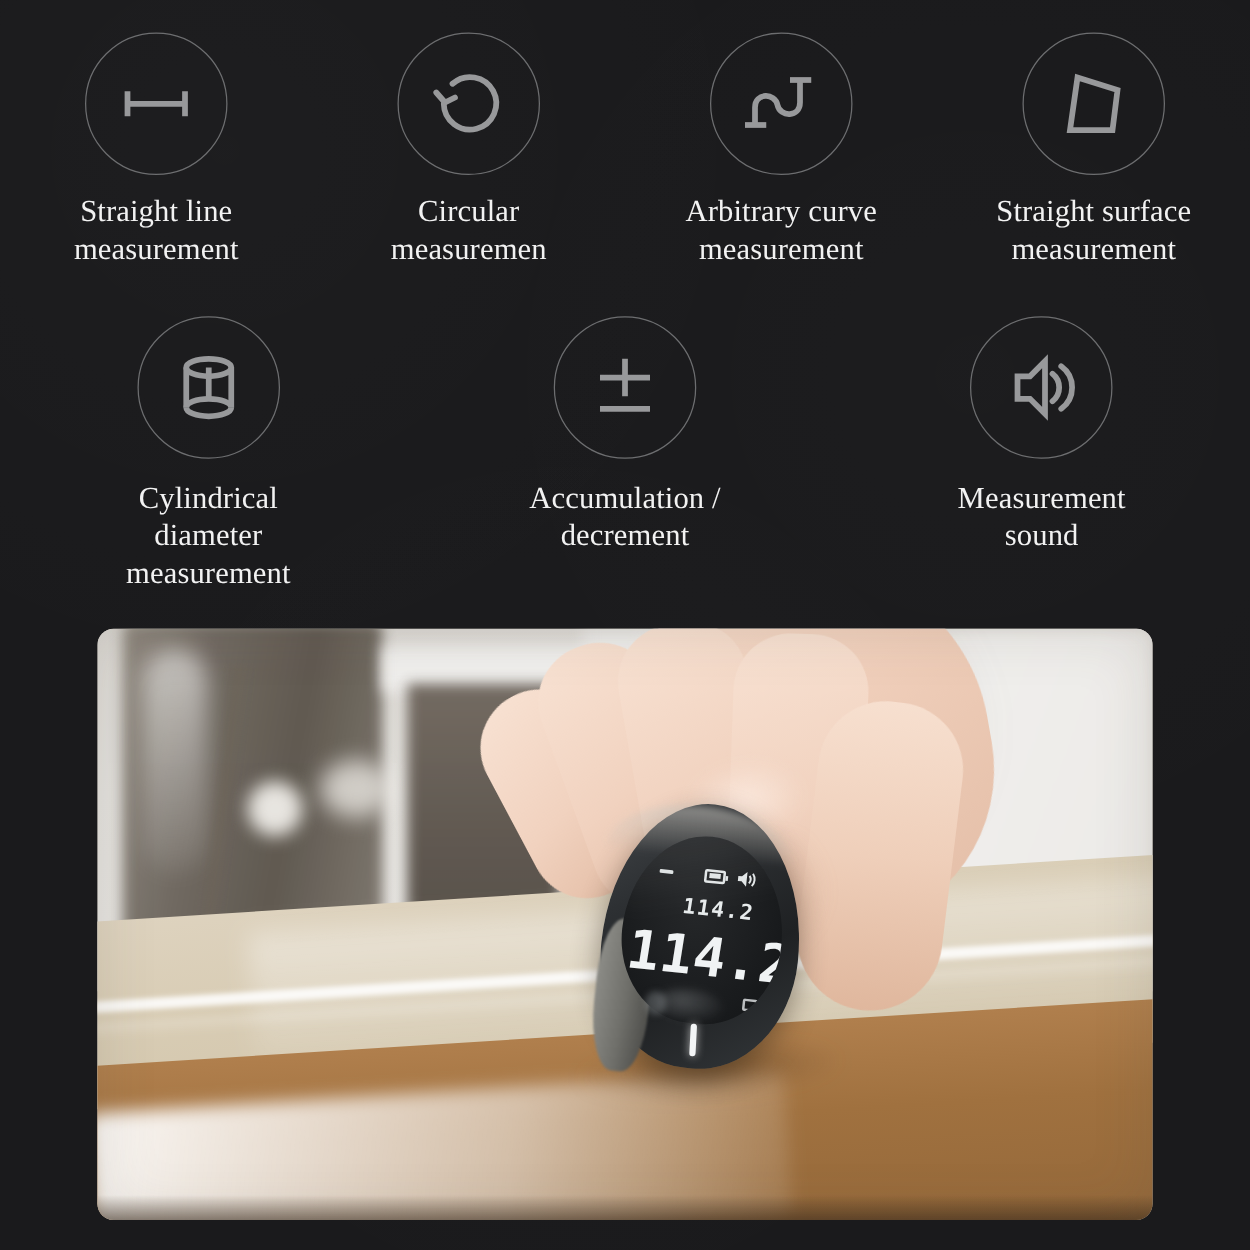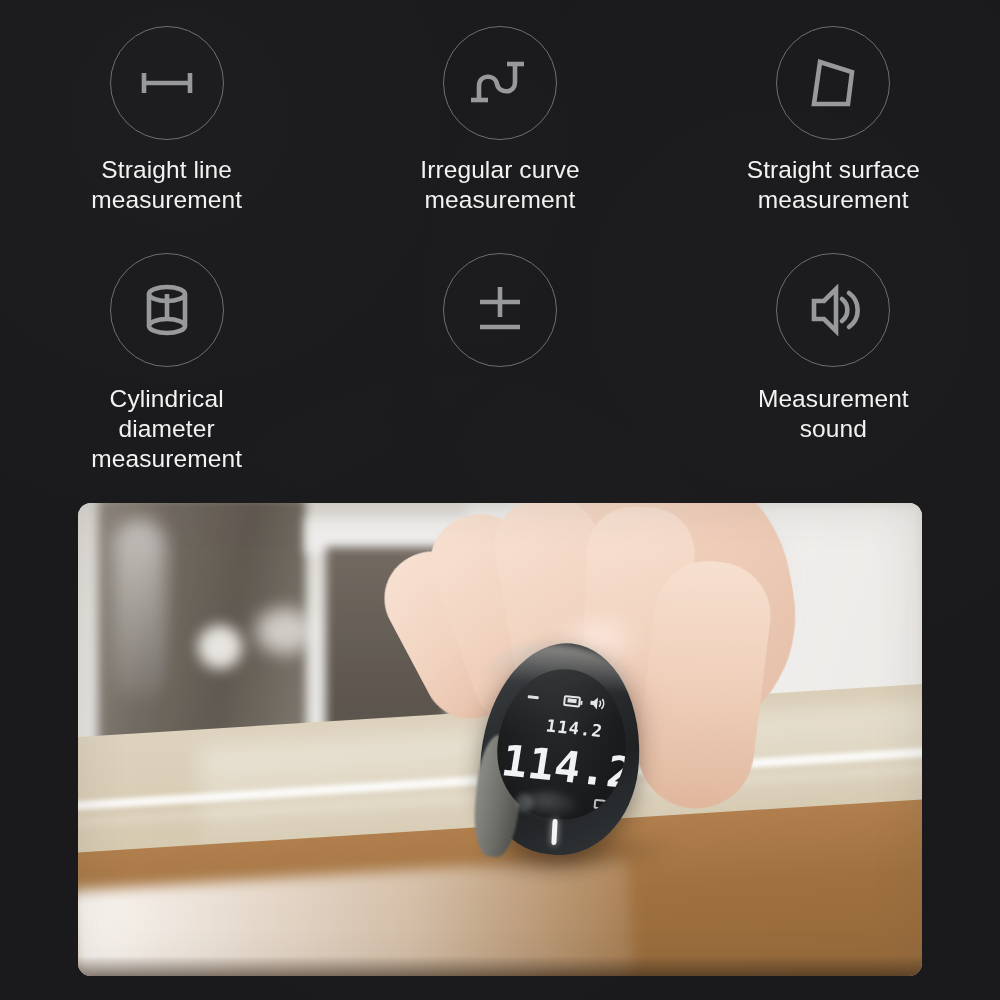--- a/index.html
+++ b/index.html
@@ -28,20 +28,21 @@
       radial-gradient(circle at 78% 30%, rgba(255,255,255,0.012), transparent 42%),
       radial-gradient(circle at 45% 70%, rgba(255,255,255,0.010), transparent 45%);
     pointer-events: none;
   }
 
   
   .features {
     position: absolute;
     left: 0; top: 0;
     width: 1000px;
+    font-family: Liberation Serif, serif;
   }
   .frow {
     display: flex;
     width: 1000px;
   }
   .frow.row1 { padding-top: 26px; }
   .frow.row2 { padding-top: 38px; justify-content: space-between; }
 
   .fcell {
     flex: 1 1 0;
@@ -469,30 +470,40 @@
           <svg width="70" height="70" viewBox="0 0 70 70">
             <line class="gl" x1="12" y1="35" x2="58" y2="35"></line>
             <line class="gl" x1="12" y1="25" x2="12" y2="45"></line>
             <line class="gl" x1="58" y1="25" x2="58" y2="45"></line>
           </svg>
         </div>
         <div class="flabel">Straight line
 measurement</div>
       </div>
 
+      <div class="fcell">
+        <div class="icon-circle">
+          <svg width="70" height="70" viewBox="0 0 70 70">
+            <path class="gl-round" d="M22 19 A21 21 0 1 1 15 35"></path>
+            <polyline class="gl-round" points="9,26 16,34 24,30"></polyline>
+          </svg>
+        </div>
+        <div class="flabel">Circular
+measuremen</div>
+      </div>
 
       <div class="fcell">
         <div class="icon-circle">
           <svg width="70" height="70" viewBox="0 0 70 70">
             <path class="gl" d="M14 52 L14 38 C14 26 30 26 32 36 C34 46 50 46 50 34 L50 16"></path>
             <line class="gl" x1="6" y1="52" x2="23" y2="52"></line>
             <line class="gl" x1="42" y1="16" x2="59" y2="16"></line>
           </svg>
         </div>
-        <div class="flabel">Irregular curve
+        <div class="flabel">Arbitrary curve
 measurement</div>
       </div>
 
       <div class="fcell">
         <div class="icon-circle">
           <svg width="70" height="70" viewBox="0 0 70 70">
             <polygon class="gl" points="22,14 54,24 50,56 16,56"></polygon>
           </svg>
         </div>
         <div class="flabel">Straight surface
@@ -520,20 +531,22 @@
       </div>
 
       <div class="fcell">
         <div class="icon-circle">
           <svg width="70" height="70" viewBox="0 0 70 70">
             <line class="gl" x1="35" y1="12" x2="35" y2="42"></line>
             <line class="gl" x1="15" y1="27" x2="55" y2="27"></line>
             <line class="gl" x1="15" y1="52" x2="55" y2="52"></line>
           </svg>
         </div>
+        <div class="flabel">Accumulation /
+decrement</div>
       </div>
 
       <div class="fcell">
         <div class="icon-circle">
           <svg width="70" height="70" viewBox="0 0 70 70">
             <polygon class="gl" points="16,26 26,26 38,14 38,56 26,44 16,44"></polygon>
             <path class="gl-round" d="M44 24 A14 14 0 0 1 44 46"></path>
             <path class="gl-round" d="M51 18 A21 21 0 0 1 51 52"></path>
           </svg>
         </div>

